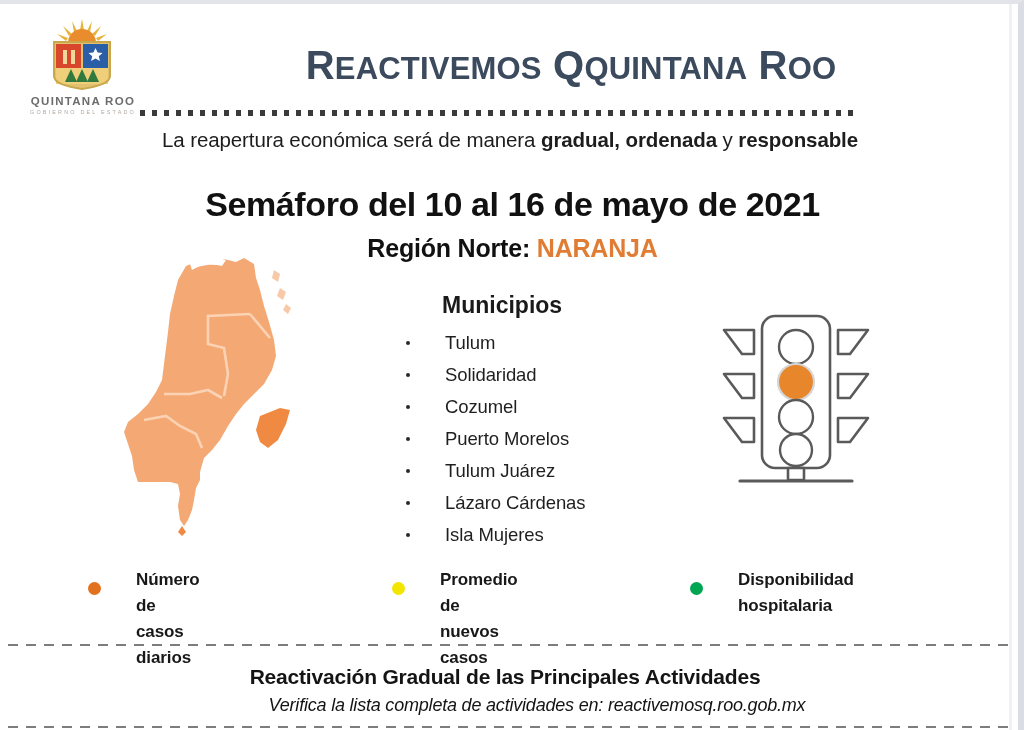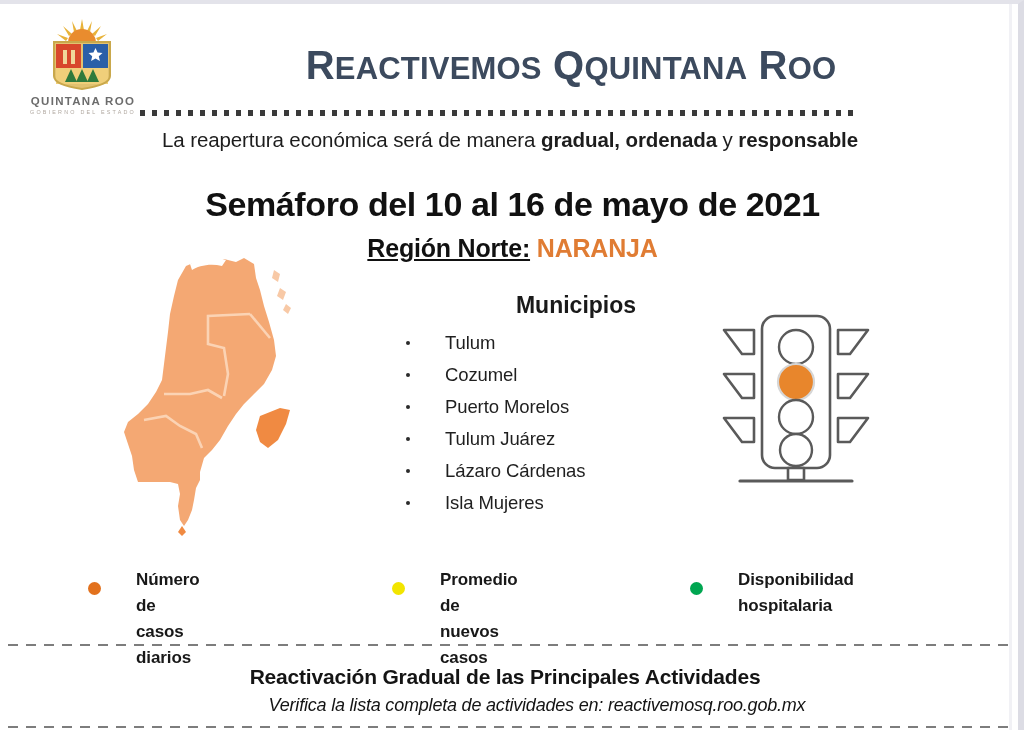--- a/index.html
+++ b/index.html
@@ -130,21 +130,20 @@
     left: 60px;
     top: 230px;
     width: 905px;
     text-align: center;
     font-size: 25px;
     font-weight: bold;
     color: #111111;
     letter-spacing: -0.2px;
   }
   .region-line .lbl {
-    text-decoration: underline;
     text-underline-offset: 2px;
   }
   .region-line .val {
     color: #e07c33;
   }
 
   
   .map-wrap {
     position: absolute;
     left: 104px;
@@ -155,21 +154,21 @@
   .map-wrap svg { display:block; }
 
   
   .muni-block {
     position: absolute;
     left: 380px;
     top: 288px;
     width: 330px;
   }
   .muni-title {
-    text-align: center;
+    text-align: left;
     padding-left: 62px;
     font-size: 23px;
     font-weight: bold;
     color: #1a1a1a;
     margin-bottom: 7px;
   }
   .muni-list {
     list-style: none;
     margin: 8px;
     padding: 0;
@@ -394,20 +393,24 @@
 
   <div class="muni-block">
     <div class="muni-title">Municipios</div>
     <ul class="muni-list">
       <li class="muni-item">
         <span class="bullet"></span>
         <span>Tulum</span>
       </li>
       <li class="muni-item">
         <span class="bullet"></span>
+        <span>Solidaridad</span>
+      </li>
+      <li class="muni-item">
+        <span class="bullet"></span>
         <span>Cozumel</span>
       </li>
       <li class="muni-item">
         <span class="bullet"></span>
         <span>Puerto Morelos</span>
       </li>
       <li class="muni-item">
         <span class="bullet"></span>
         <span>Tulum Juárez</span>
       </li>

